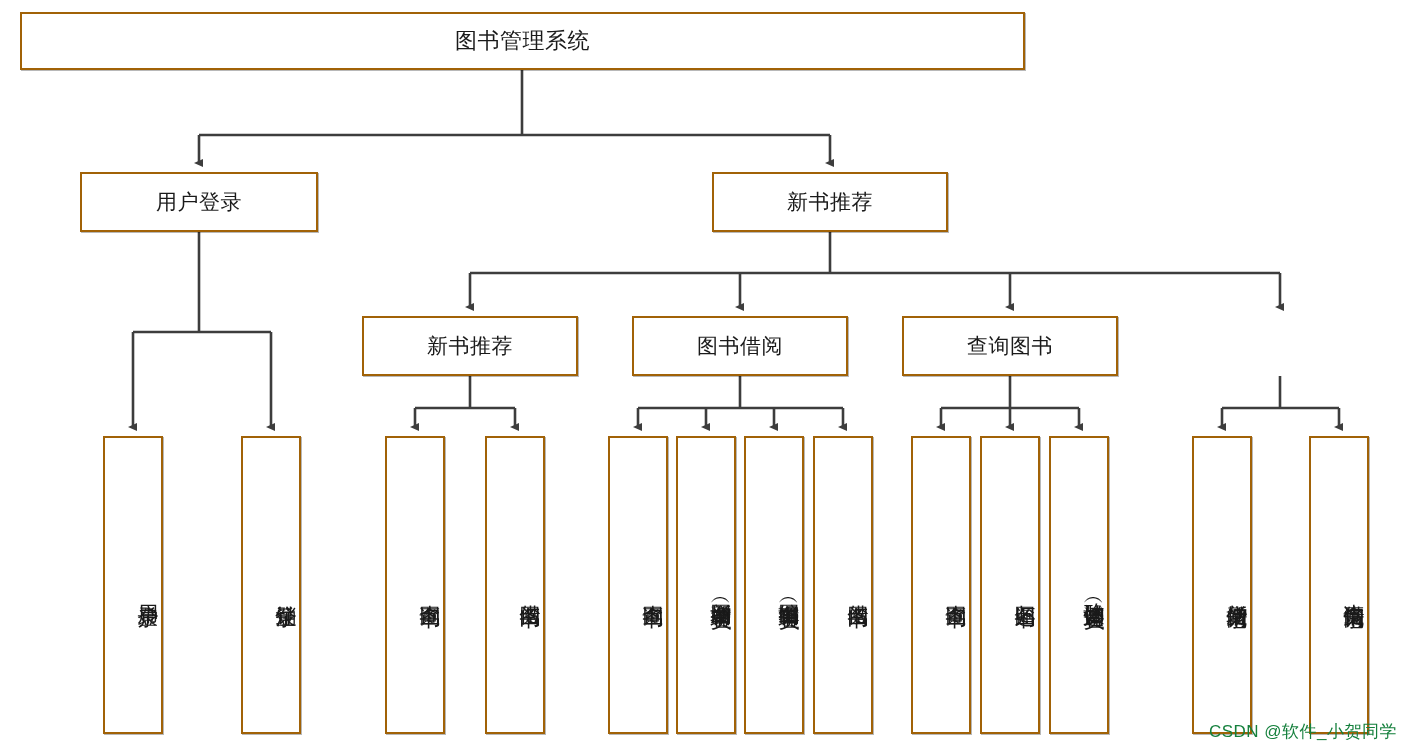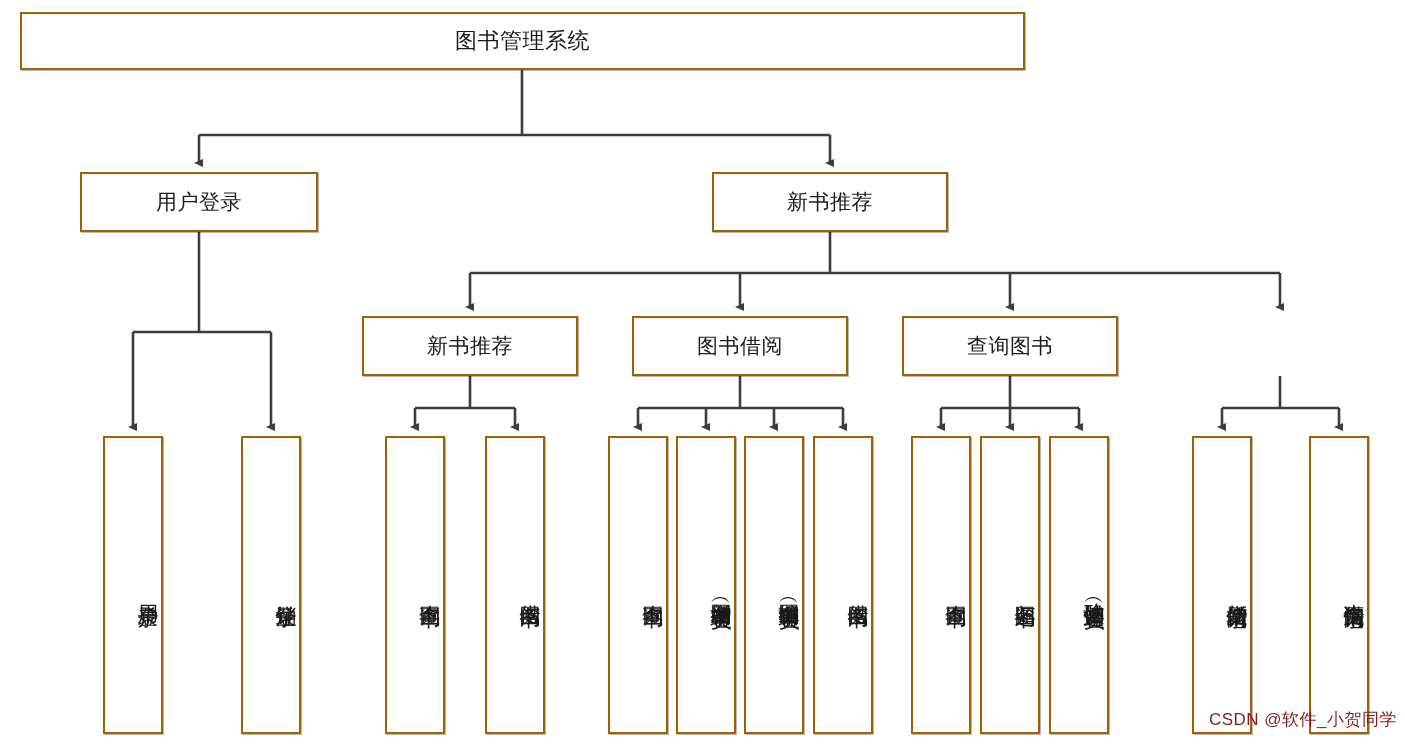--- a/index.html
+++ b/index.html
@@ -58,23 +58,23 @@
     padding-top: 10px;
   }
   .node-v > span {
     writing-mode: vertical-rl;
     text-orientation: upright;
     display: block;
   }
   .watermark {
     position: absolute;
     right: 8px;
-    bottom: 16px;
+    bottom: 4px;
     font-size: 17px;
-    color: #7f1d1d;
+    color: #15803d;
     letter-spacing: 0.5px;
     white-space: nowrap;
   }
 </style>
 </head>
 <body>
 
 <div id="canvas">
 
   <svg id="edges" viewBox="0 0 1405 747" xmlns="http://www.w3.org/2000/svg">

